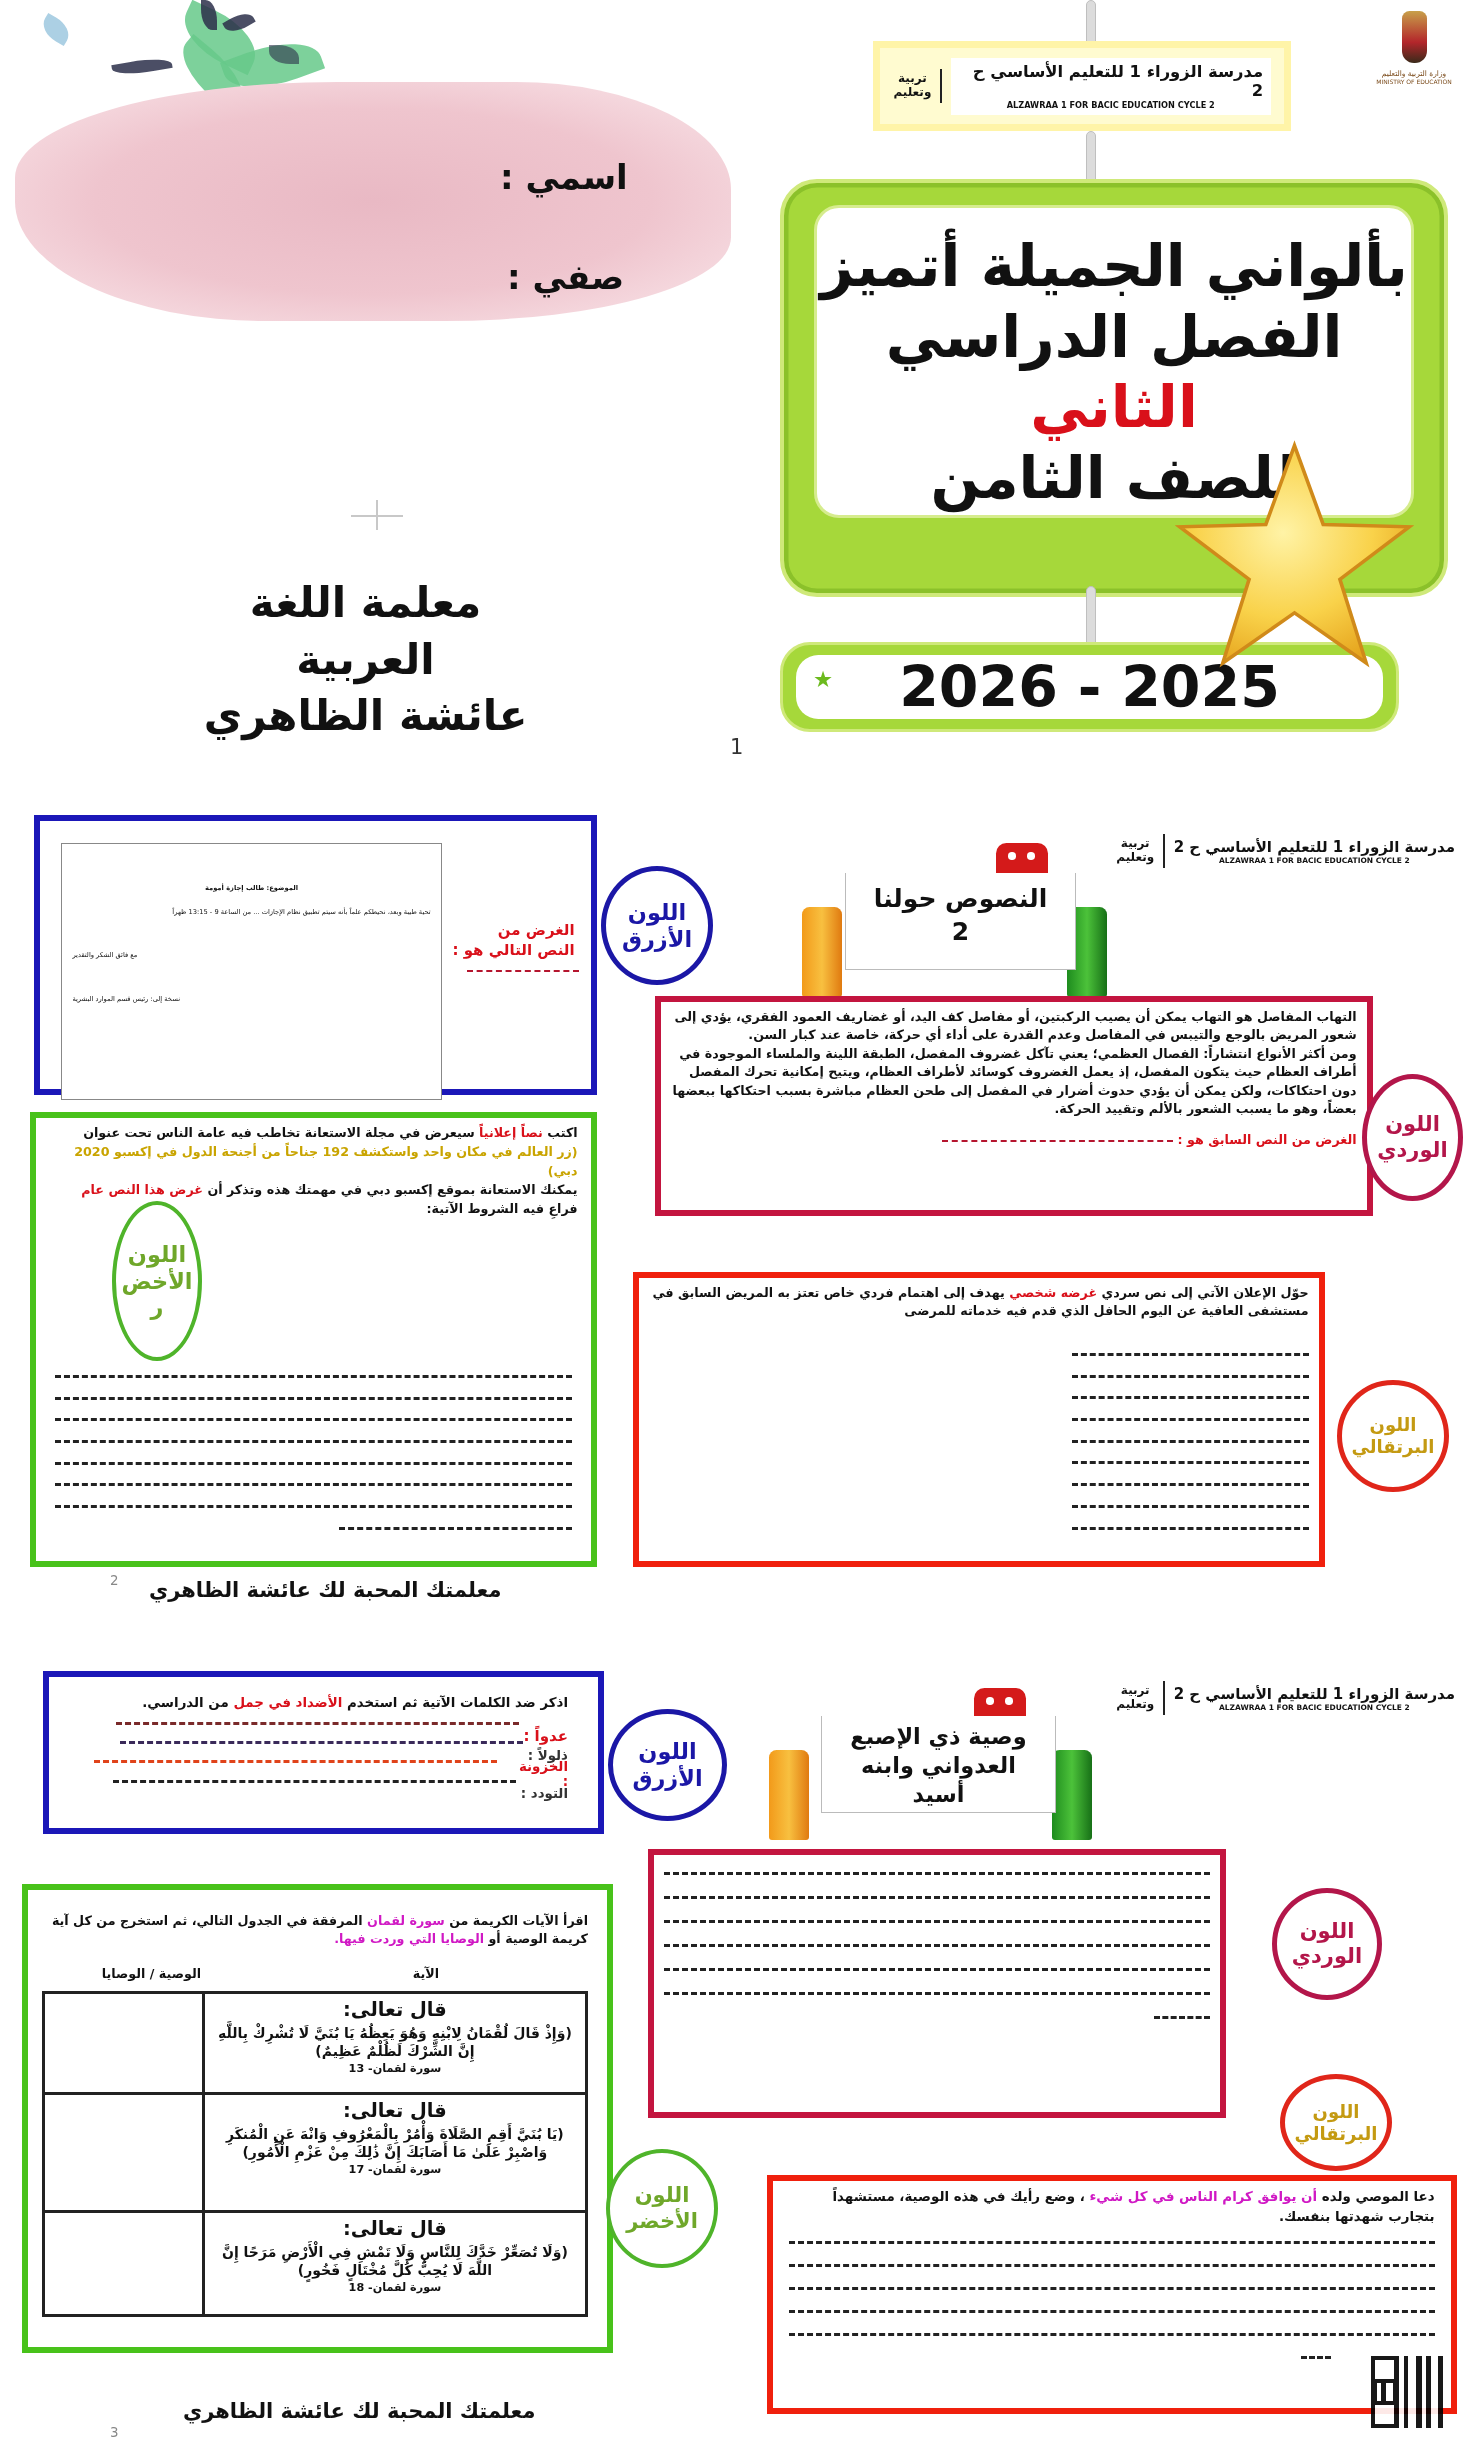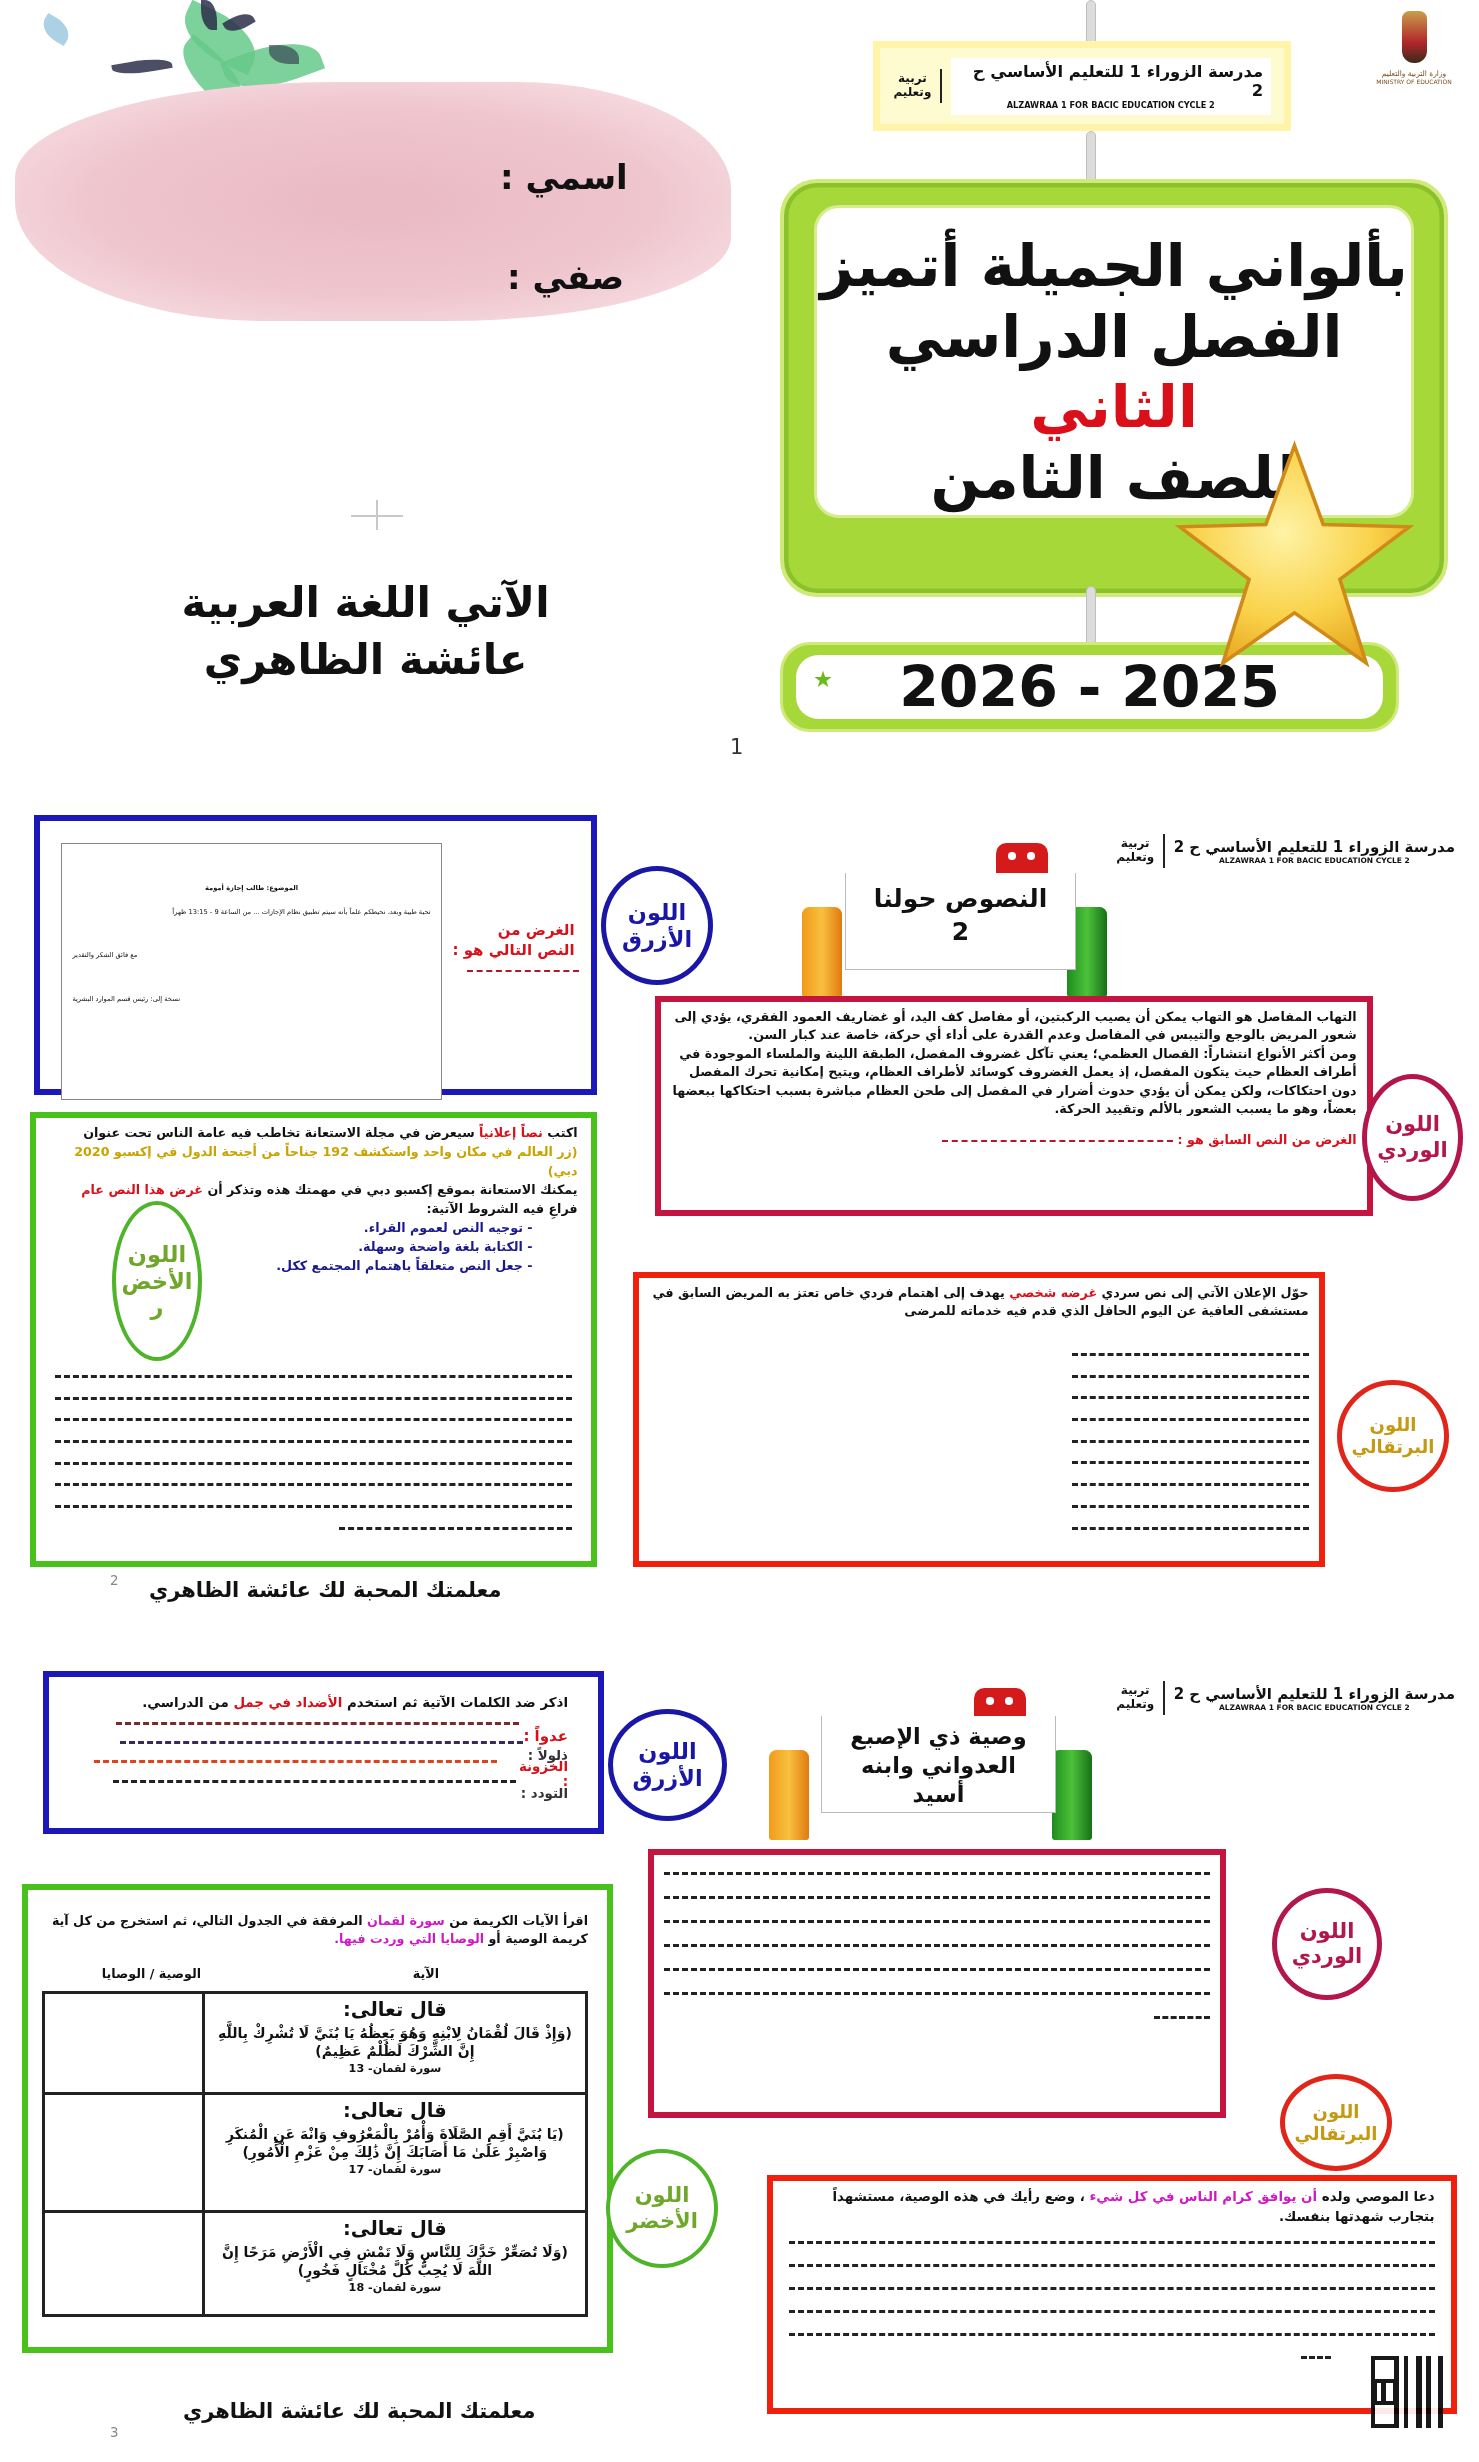--- a/index.html
+++ b/index.html
@@ -117,21 +117,21 @@
     <div class="leaf dark" style="left:201px;top:0px;width:16.4px;height:30px"></div>
     <div class="leaf dark" style="left:224px;top:15px;width:30px;height:15px;transform:rotate(-30deg)"></div>
     <div class="leaf blue" style="left:41px;top:18.7px;width:30px;height:21px;transform:rotate(30deg)"></div>
     <div class="leaf dark" style="left:269px;top:45px;width:30px;height:18.7px;opacity:.6"></div>
   </div>
   <div class="pink-blob"></div>
   <div class="name-label" style="left:500px;top:157px">اسمي :</div>
   <div class="name-label" style="left:507px;top:257px">صفي :</div>
   <div class="crosshair"></div>
   <div class="teacher-cover">
-    <div>الآتي اللغة العربية</div>
+    <div>معلمة اللغة العربية</div>
     <div>عائشة الظاهري</div>
   </div>
 
   <div class="clip" style="left:1086px;top:0;height:52px"></div>
   <div class="school-header" style="left:873px;top:41px;width:418px;height:90px;padding:0 13.4px;background:#fffbd0;border:7.5px solid #fff4a8;justify-content:center">
     <div style="display:flex;flex-direction:column;align-items:center;background:#fff;padding:4.5px 7.5px">
       <div class="ar-name">مدرسة الزوراء 1 للتعليم الأساسي ح 2</div>
       <div class="en-name">ALZAWRAA 1 FOR BACIC EDUCATION CYCLE 2</div>
     </div>
     <div class="sep"></div>
@@ -239,25 +239,20 @@
     <div class="para" style="font-size:12.7px">
       <span>اكتب</span>
       <span class="redt">نصاً إعلانياً</span>
       <span>سيعرض في مجلة الاستعانة تخاطب فيه عامة الناس تحت عنوان</span>
     </div>
     <div class="para yel" style="font-size:12.7px">(زر العالم في مكان واحد واستكشف 192 جناحاً من أجنحة الدول في إكسبو 2020 دبي)</div>
     <div class="para" style="font-size:12.7px">
       <span>يمكنك الاستعانة بموقع إكسبو دبي في مهمتك هذه وتذكر أن</span>
       <span class="redt">غرض هذا النص عام</span>
       <span>فراعِ فيه الشروط الآتية:</span>
-    </div>
-    <div class="para navy" style="font-size:12.7px;padding-right:45px">
-      <div>- توجيه النص لعموم القراء.</div>
-      <div>- الكتابة بلغة واضحة وسهلة.</div>
-      <div>- جعل النص متعلقاً باهتمام المجتمع ككل.</div>
     </div>
     <div class="abs" style="left:18.7px;right:18.7px;top:257px">
       <div class="dash-line" style="margin-bottom:18.7px"></div>
       <div class="dash-line" style="margin-bottom:18.7px"></div>
       <div class="dash-line" style="margin-bottom:18.7px"></div>
       <div class="dash-line" style="margin-bottom:18.7px"></div>
       <div class="dash-line" style="margin-bottom:18.7px"></div>
       <div class="dash-line" style="margin-bottom:18.7px"></div>
       <div class="dash-line" style="margin-bottom:18.7px"></div>
       <div class="dash-line" style="width:45%;margin-right:0"></div>

